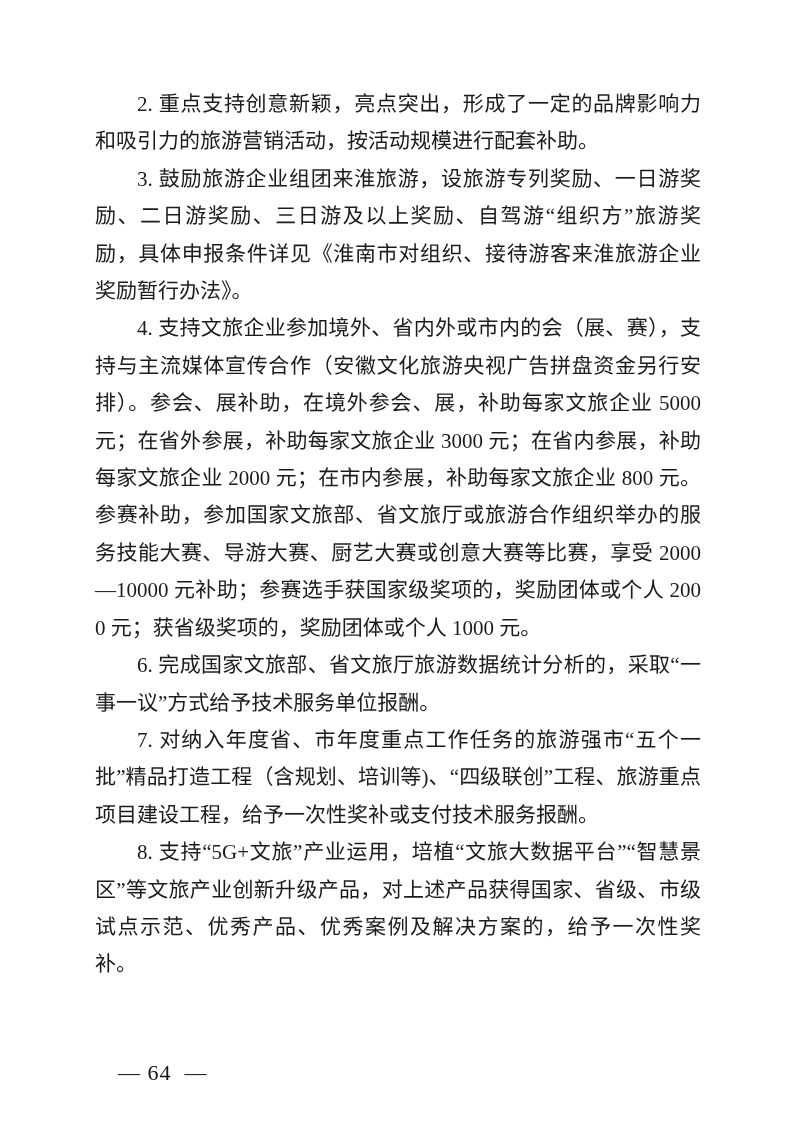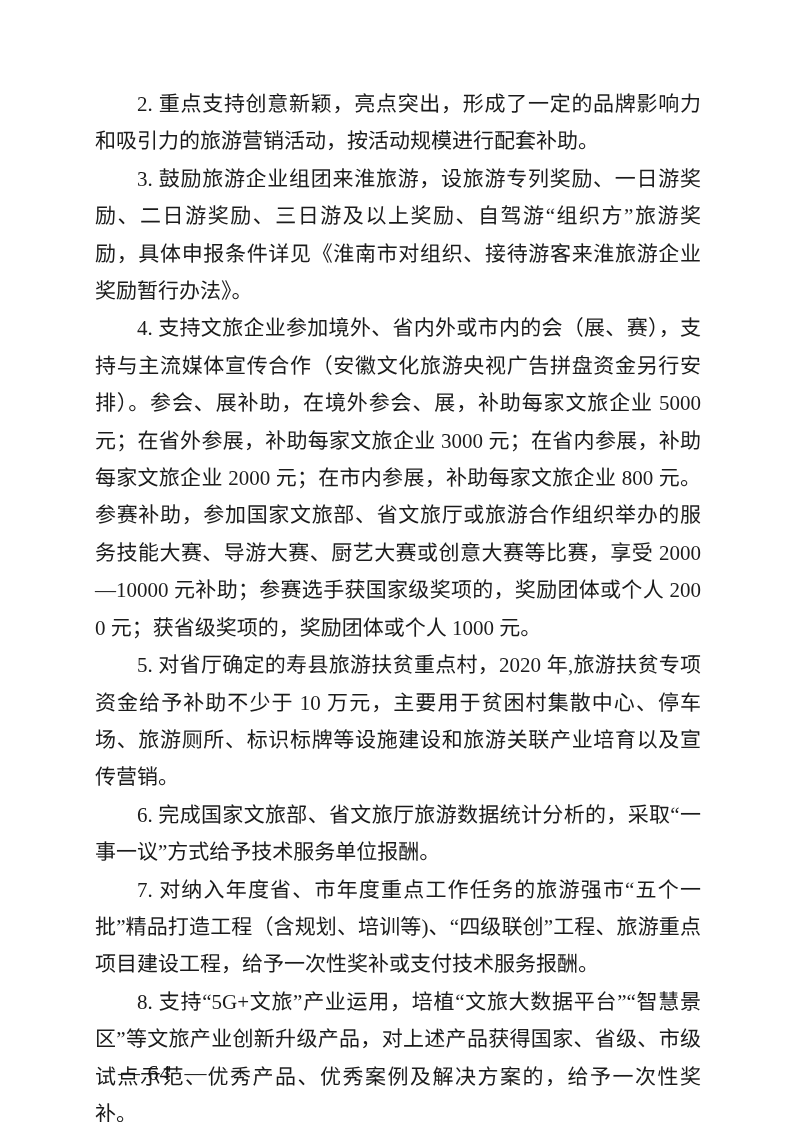--- a/index.html
+++ b/index.html
@@ -47,21 +47,20 @@
   }
 </style>
 </head>
 <body>
 
 <div class="page">
   <div class="content">
     <p class="para">2. 重点支持创意新颖，亮点突出，形成了一定的品牌影响力和吸引力的旅游营销活动，按活动规模进行配套补助。</p>
     <p class="para">3. 鼓励旅游企业组团来淮旅游，设旅游专列奖励、一日游奖励、二日游奖励、三日游及以上奖励、自驾游“组织方”旅游奖励，具体申报条件详见《淮南市对组织、接待游客来淮旅游企业奖励暂行办法》。</p>
     <p class="para">4. 支持文旅企业参加境外、省内外或市内的会（展、赛），支持与主流媒体宣传合作（安徽文化旅游央视广告拼盘资金另行安排）。参会、展补助，在境外参会、展，补助每家文旅企业 5000 元；在省外参展，补助每家文旅企业 3000 元；在省内参展，补助每家文旅企业 2000 元；在市内参展，补助每家文旅企业 800 元。参赛补助，参加国家文旅部、省文旅厅或旅游合作组织举办的服务技能大赛、导游大赛、厨艺大赛或创意大赛等比赛，享受 2000—10000 元补助；参赛选手获国家级奖项的，奖励团体或个人 2000 元；获省级奖项的，奖励团体或个人 1000 元。</p>
-    <p class="para">5. 对省厅确定的寿县旅游扶贫重点村，2020 年,旅游扶贫专项资金给予补助不少于 10 万元，主要用于贫困村集散中心、停车场、旅游厕所、标识标牌等设施建设和旅游关联产业培育以及宣传营销。</p>
     <p class="para">6. 完成国家文旅部、省文旅厅旅游数据统计分析的，采取“一事一议”方式给予技术服务单位报酬。</p>
     <p class="para">7. 对纳入年度省、市年度重点工作任务的旅游强市“五个一批”精品打造工程（含规划、培训等)、“四级联创”工程、旅游重点项目建设工程，给予一次性奖补或支付技术服务报酬。</p>
     <p class="para">8. 支持“5G+文旅”产业运用，培植“文旅大数据平台”“智慧景区”等文旅产业创新升级产品，对上述产品获得国家、省级、市级试点示范、优秀产品、优秀案例及解决方案的，给予一次性奖补。</p>
   </div>
   <div class="footer">
     <span>— 64  —</span>
   </div>
 </div>
 
 </body></html>

